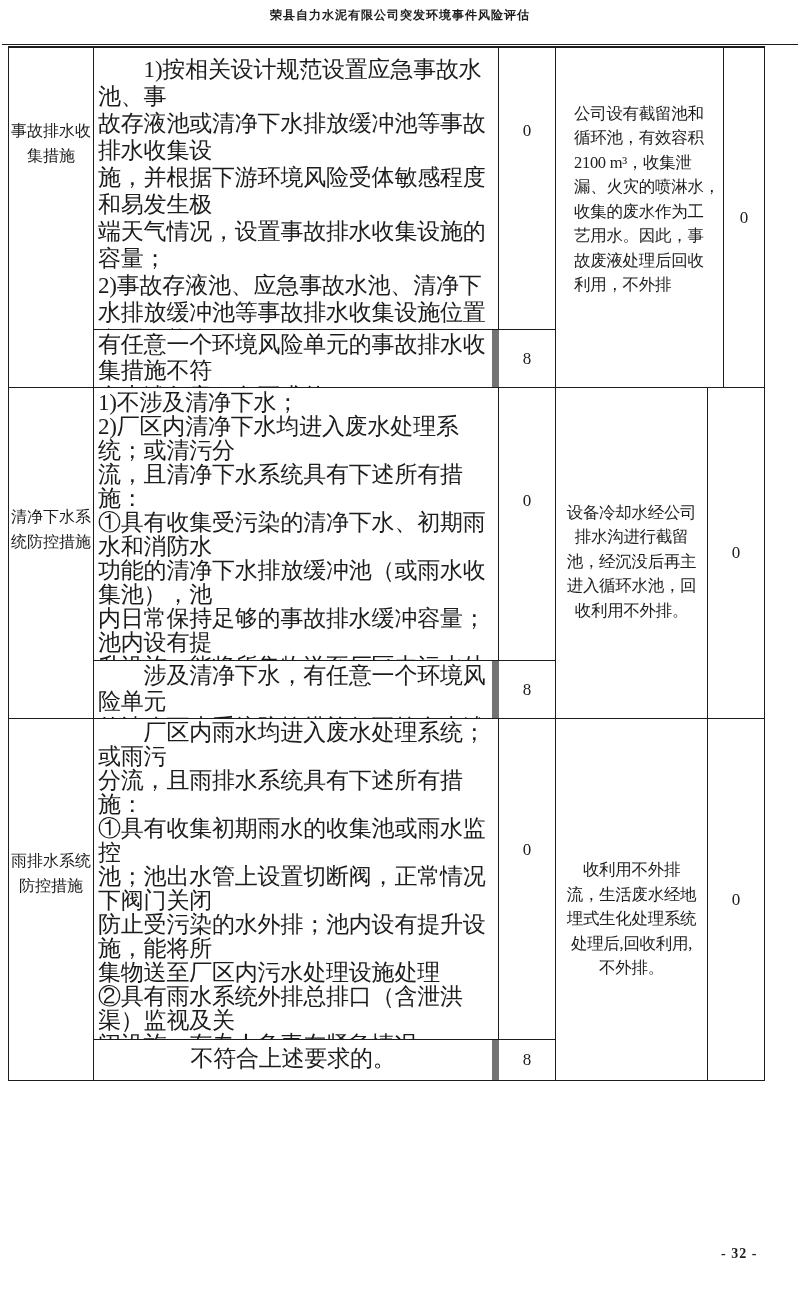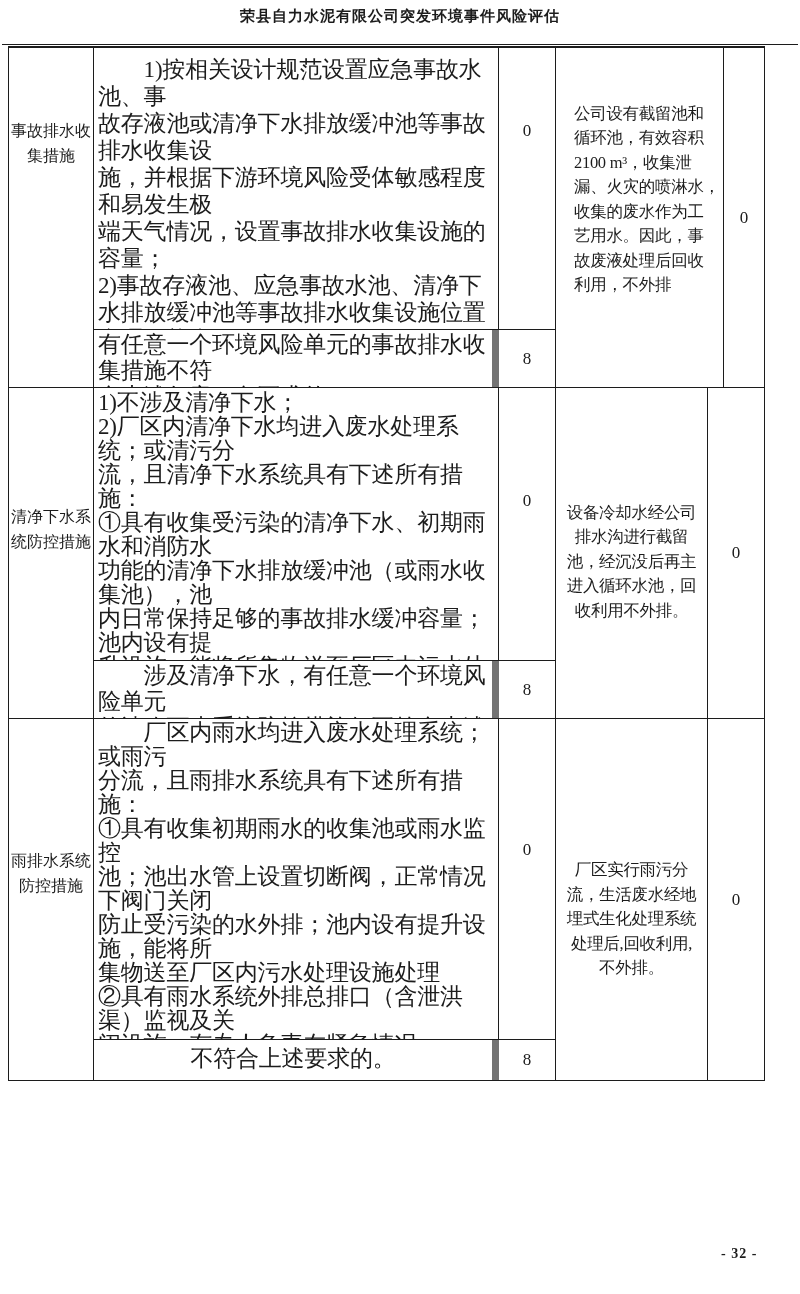--- a/index.html
+++ b/index.html
@@ -4,21 +4,21 @@
 <style>
   * { margin:0; padding:0; box-sizing:border-box; }
   html,body { background:#ffffff; }
   body {
     width:800px; height:1294px; position:relative;
     font-family:"Liberation Serif","DejaVu Serif",serif;
     color:#1c1c1c;
   }
   .page-title {
     position:absolute; top:7px; left:0; width:100%;
-    text-align:center; font-size:15px; font-weight:bold;
+    text-align:center; font-size:12px; font-weight:bold;
     letter-spacing:1px;
   }
   .header-rule {
     position:absolute; top:44px; left:2px; width:796px;
     border-top:1.5px solid #1c1c1c;
   }
   .risk-table {
     position:absolute; left:8px; top:46px; width:757px;
     border:1px solid #1c1c1c; border-top:2.5px solid #1c1c1c;
     background:#fff;
@@ -190,21 +190,21 @@
 有防止泄漏物和受污染的消防水流入区域排洪沟的
 措施。</div>
         <div class="c-score">0</div>
       </div>
       <div class="sub-bottom">
         <div class="c-fail">不符合上述要求的。</div>
         <div class="c-fail-score">8</div>
       </div>
     </div>
     <div class="c-desc">
-      <div class="desc-text">厂区实行雨污分
+      <div class="desc-text">收利用不外排
 流，生活废水经地
 埋式生化处理系统
 处理后,回收利用,
 不外排。</div>
     </div>
     <div class="c-final">0</div>
   </div>
 
 </div>
 

